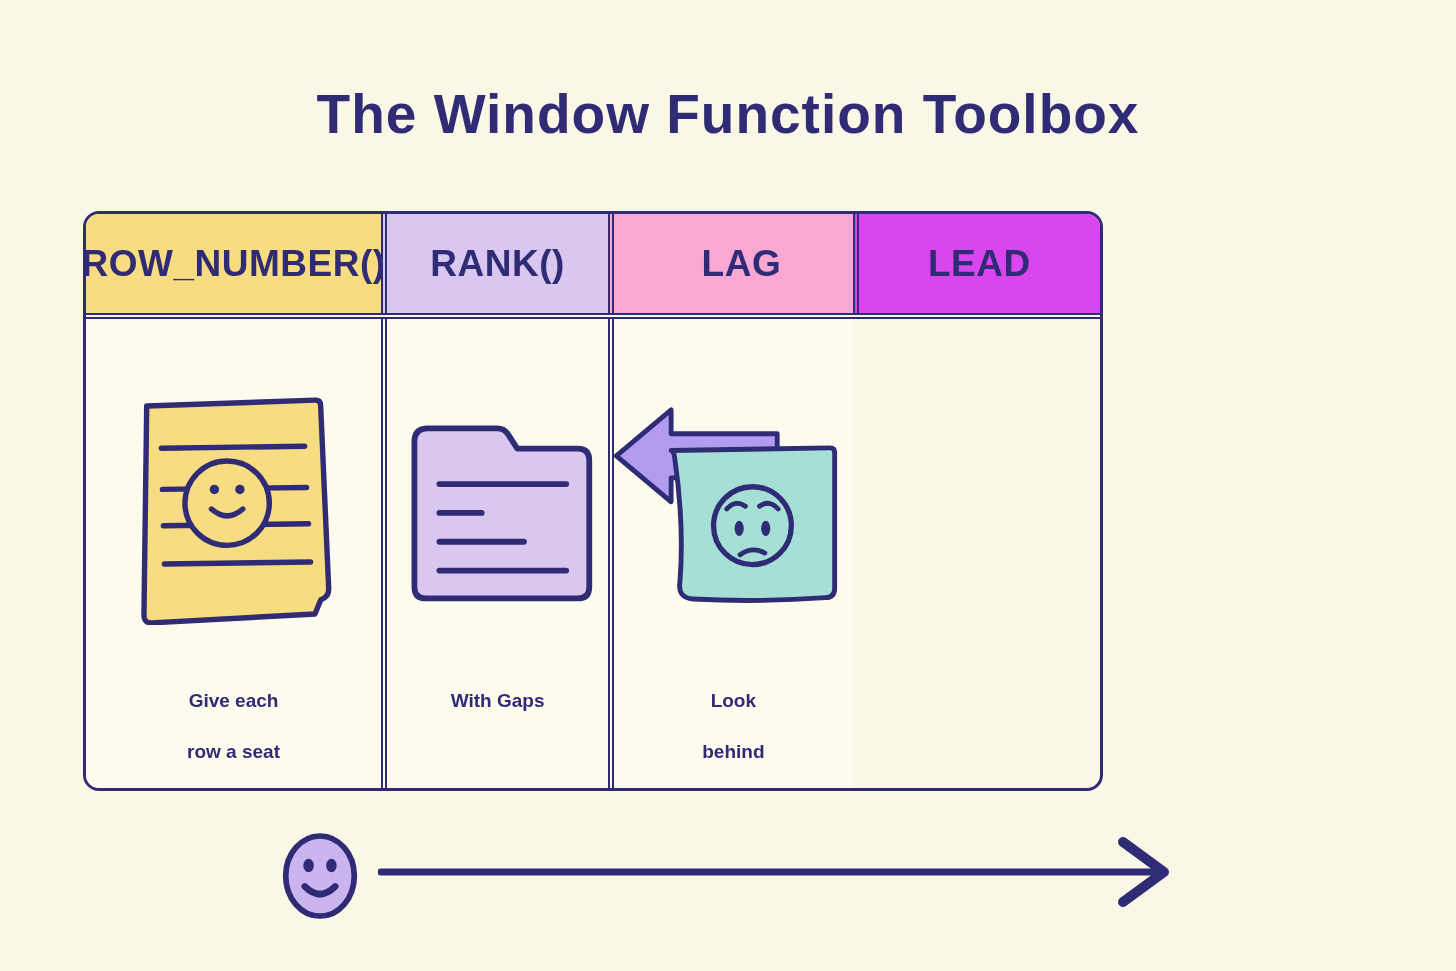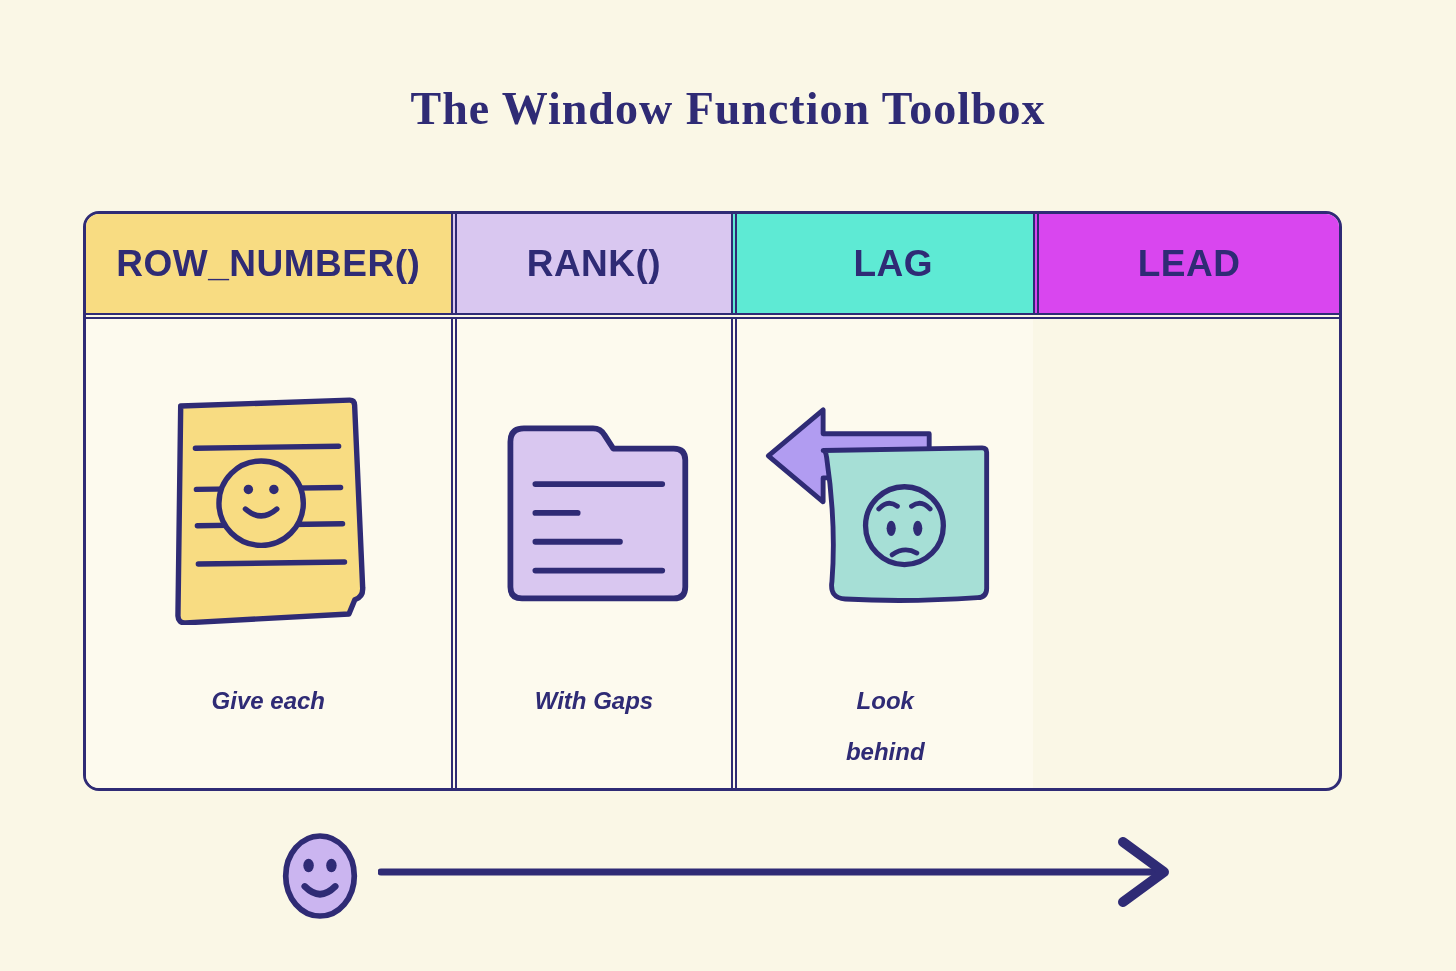--- a/index.html
+++ b/index.html
@@ -9,30 +9,29 @@
     height: 971px;
     background: var(--bg);
     font-family: "Liberation Sans", "DejaVu Sans", sans-serif;
     color: var(--ink);
     overflow: hidden;
   }
   .title {
     position: absolute;
     top: 82px; left: 0; right: 0;
     text-align: center;
-    font-size: 46px;
+    font-size: 55px;
     font-weight: bold;
     letter-spacing: 1px;
     color: var(--ink);
-    font-family: Liberation Serif, serif;
   }
   .grid {
     position: absolute;
     left: 83px; top: 211px;
-    width: 1259px; height: 580px;
+    width: 1020px; height: 580px;
     border: 3.5px solid var(--ink);
     border-radius: 16px;
     overflow: hidden;
     display: flex;
     flex-direction: column;
     box-sizing: border-box;
   }
   .header-row {
     display: flex;
     height: 99px;
@@ -64,42 +63,41 @@
   .hcell + .hcell, .bcell + .bcell { border-left: 6px double var(--ink); }
   .icon-wrap {
     height: 272px;
     display: flex;
     align-items: center;
     justify-content: center;
   }
   .caption {
     margin-top: 28px;
     text-align: center;
-    font-size: 24px;
+    font-size: 19px;
     font-weight: bold;
     line-height: 51px;
     color: var(--ink);
-    font-style: italic;
   }
   .footer-smiley { position: absolute; left: 280px; top: 830px; }
   .footer-arrow  { position: absolute; left: 378px; top: 832px; }
 </style>
 </head>
 <body>
 
 <div class="canvas">
 
   <div class="title">The Window Function Toolbox</div>
 
   <div class="grid">
 
     <div class="header-row">
       <div class="hcell c1" style="background-color: rgb(248, 220, 130);">ROW_NUMBER()</div>
       <div class="hcell c2" style="background-color: rgb(217, 199, 240);">RANK()</div>
-      <div class="hcell c3" style="background-color: #5eead4; padding-left: 16px;">LAG</div>
+      <div class="hcell c3" style="background-color: #f9a8d4; padding-left: 16px;">LAG</div>
       <div class="hcell c4" style="background-color: #d946ef;">LEAD</div>
     </div>
 
     <div class="body-row">
 
       <div class="bcell c1">
         <div class="icon-wrap">
           <svg width="206" height="228" viewBox="0 0 210 232">
             <path d="M16 9 L188 3 Q193 2.8 193.3 8 L201.5 194 Q202.2 203.5 193.5 206.5 L187.5 221 L21 230 Q13.5 230.4 13.2 223 Z" style="fill:var(--yellow);stroke:var(--ink);stroke-width:5.5;stroke-linejoin:round"></path>
             <line x1="31" y1="52" x2="177" y2="50" style="stroke:var(--ink);stroke-width:5.5;stroke-linecap:round"></line>
@@ -107,20 +105,21 @@
             <line x1="33" y1="131" x2="181" y2="129" style="stroke:var(--ink);stroke-width:5.5;stroke-linecap:round"></line>
             <line x1="34" y1="170" x2="183" y2="168" style="stroke:var(--ink);stroke-width:5.5;stroke-linecap:round"></line>
             <circle cx="98" cy="108" r="43" style="fill:var(--yellow);stroke:var(--ink);stroke-width:5.5"></circle>
             <circle cx="85" cy="94" r="4.8" style="fill:var(--ink)"></circle>
             <circle cx="111" cy="94" r="4.8" style="fill:var(--ink)"></circle>
             <path d="M82 114 Q 98 128 114 114" style="fill:none;stroke:var(--ink);stroke-width:5.5;stroke-linecap:round"></path>
           </svg>
         </div>
         <div class="caption">
           <div>Give each</div>
+          <div>row a seat</div>
         </div>
       </div>
 
       <div class="bcell c2">
         <div class="icon-wrap">
           <svg width="202" height="196" viewBox="0 0 210 204">
             <path d="M18 30 Q18 16 32 16 L104 16 Q112 16 116 23 L125 37 L188 37 Q200 37 200 49 L200 181 Q200 193 188 193 L30 193 Q18 193 18 181 Z" style="fill:var(--purple);stroke:var(--ink);stroke-width:6;stroke-linejoin:round"></path>
             <line x1="44" y1="74" x2="176" y2="74" style="stroke:var(--ink);stroke-width:6;stroke-linecap:round"></line>
             <line x1="44" y1="104" x2="88" y2="104" style="stroke:var(--ink);stroke-width:6;stroke-linecap:round"></line>
             <line x1="44" y1="134" x2="132" y2="134" style="stroke:var(--ink);stroke-width:6;stroke-linecap:round"></line>

